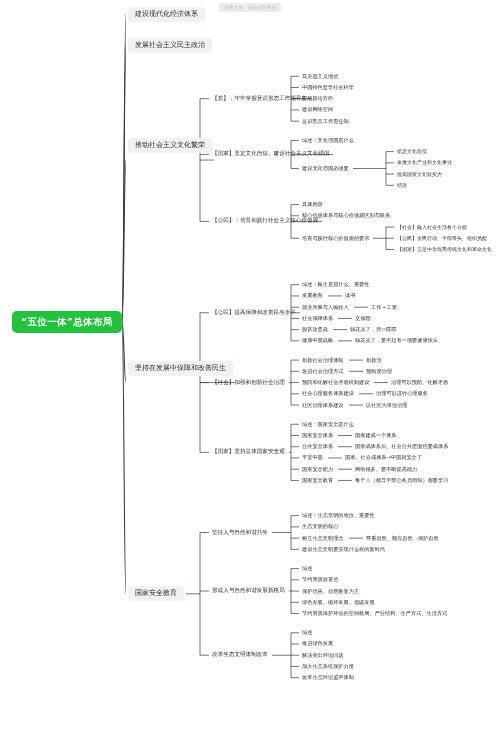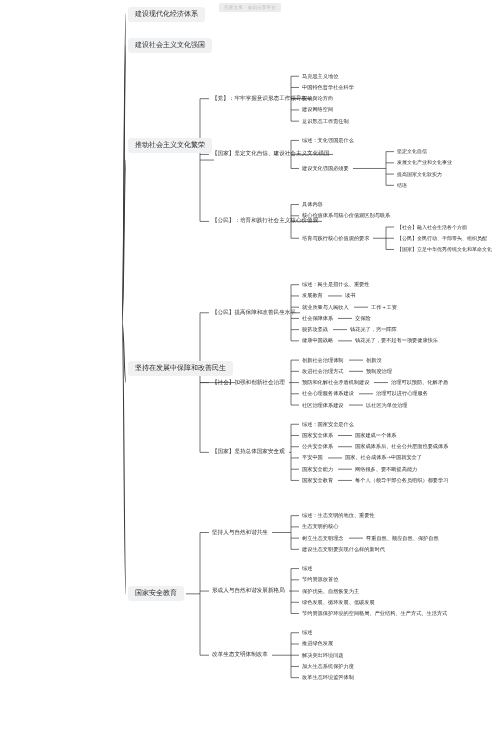--- a/index.html
+++ b/index.html
@@ -126,21 +126,21 @@
       <line x1="200" y1="655.2080000000002" x2="209" y2="655.2080000000002" stroke="#3a3a3a" stroke-width="0.7"></line>
       <line x1="186" y1="593.8560000000003" x2="200" y2="593.8560000000003" stroke="#3a3a3a" stroke-width="0.7"></line>
       <path d="M122,322 C124,322 124,14 126,14" fill="none" stroke="#3a3a3a" stroke-width="1.1"></path>
       <path d="M122,322 C124,322 124,45 126,45" fill="none" stroke="#3a3a3a" stroke-width="1.1"></path>
       <path d="M122,322 C124,322 124,160.048 126,160.048" fill="none" stroke="#3a3a3a" stroke-width="1.1"></path>
       <path d="M122,322 C124,322 124,382.56800000000027 126,382.56800000000027" fill="none" stroke="#3a3a3a" stroke-width="1.1"></path>
       <path d="M122,322 C124,322 124,593.8560000000003 126,593.8560000000003" fill="none" stroke="#3a3a3a" stroke-width="1.1"></path>
     </svg>
   <div class="wm">百度文库 · 知识分享平台</div>
 <div class="node lvl1" style="left: 128px; top: 6.5px;">建设现代化经济体系</div>
-    <div class="node lvl1" style="left: 128px; top: 37.5px;">建设社会主义文化强国</div>
+    <div class="node lvl1" style="left: 128px; top: 37.5px;">发展社会主义民主政治</div>
     <div class="node lvl1" style="left: 128px; top: 138px;">推动社会主义文化繁荣</div>
     <div class="node lvl2" style="left: 210px; top: 94.696px;">【党】：牢牢掌握意识形态工作领导权</div>
     <div class="node lvl3" style="left: 300px; top: 72.732px;">马克思主义地位</div>
     <div class="node lvl3" style="left: 300px; top: 83.964px;">中国特色哲学社会科学</div>
     <div class="node lvl3" style="left: 300px; top: 95.196px;">正确舆论方向</div>
     <div class="node lvl3" style="left: 300px; top: 106.428px;">建设网络空间</div>
     <div class="node lvl3" style="left: 300px; top: 117.66px;">意识形态工作责任制</div>
     <div class="node lvl2" style="left: 210px; top: 150.432px;">【国家】坚定文化自信、建设社会主义文化强国</div>
     <div class="node lvl3" style="left: 300px; top: 136.892px;">综述：文化强国是什么</div>
     <div class="node lvl3" style="left: 300px; top: 164.972px;">建设文化强国必须要</div>
@@ -203,13 +203,14 @@
     <div class="node lvl3" style="left: 300px; top: 576.316px;">节约资源放首位</div>
     <div class="node lvl3" style="left: 300px; top: 587.548px;">保护优先、自然恢复为主</div>
     <div class="node lvl3" style="left: 300px; top: 598.78px;">绿色发展、循环发展、低碳发展</div>
     <div class="node lvl3" style="left: 300px; top: 610.012px;">节约资源保护环境的空间格局、产业结构、生产方式、生活方式</div>
     <div class="node lvl2" style="left: 210px; top: 651.208px;">改革生态文明体制改革</div>
     <div class="node lvl3" style="left: 300px; top: 629.244px;">综述</div>
     <div class="node lvl3" style="left: 300px; top: 640.476px;">推进绿色发展</div>
     <div class="node lvl3" style="left: 300px; top: 651.708px;">解决突出环境问题</div>
     <div class="node lvl3" style="left: 300px; top: 662.94px;">加大生态系统保护力度</div>
     <div class="node lvl3" style="left: 300px; top: 674.172px;">改革生态环境监管体制</div>
+    <div class="node root" style="left: 12px; top: 311px;">“五位一体”总体布局</div>
   </div>
 
 </body></html>

